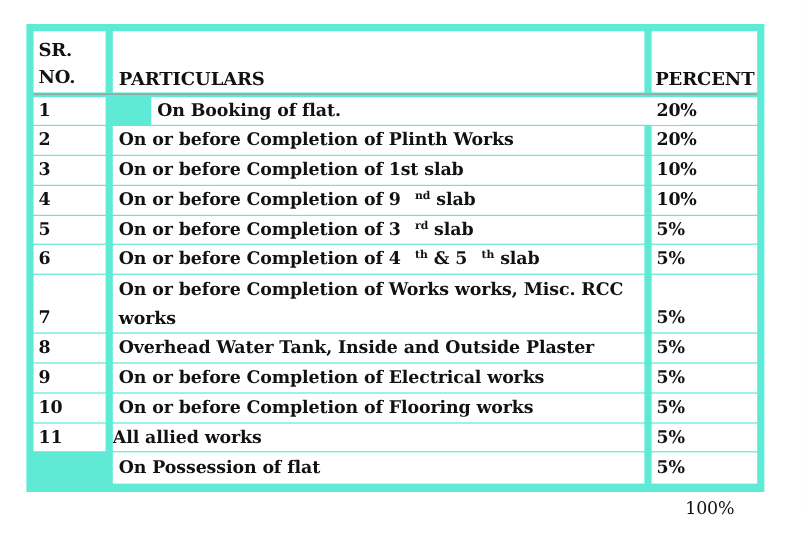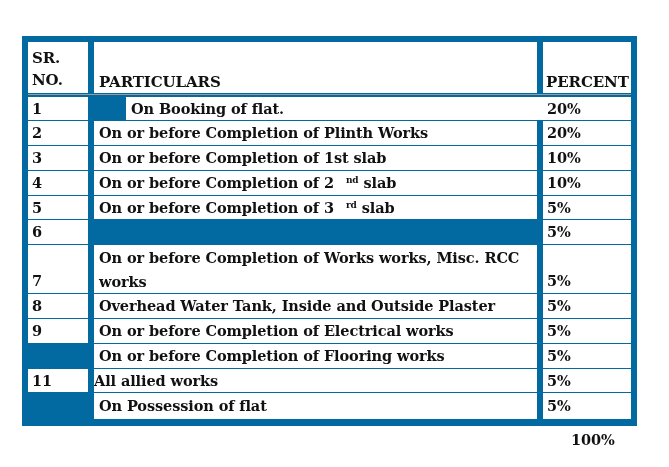--- a/index.html
+++ b/index.html
@@ -11,24 +11,24 @@
       width: 669px;
       height: 467px;
       position: relative;
       overflow: hidden;
       font-family: "DejaVu Serif", "Liberation Serif", serif;
       color: #111111;
     }
     .sheet {
       position: absolute;
       left: 22px;
-      top: 36px;
+      top: 20px;
       width: 615px;
       height: 390px;
-      background: #0369a1;
+      background: #5eead4;
       box-sizing: border-box;
     }
     
     .cell {
       position: absolute;
       background: #ffffff;
       box-sizing: border-box;
       font-weight: bold;
       font-size: 14.5px;
       line-height: 18px;
@@ -92,31 +92,34 @@
   <div class="cell c-pct valign-center" style="top:85px;height:24px;">20%</div>
 
   <div class="cell c-sr valign-center" style="top:110px;height:24px;">3</div>
   <div class="cell c-part valign-center" style="top:110px;height:24px;">
     <span>On or before Completion of 1st slab</span>
   </div>
   <div class="cell c-pct valign-center" style="top:110px;height:24px;">10%</div>
 
   <div class="cell c-sr valign-center" style="top:135px;height:24px;">4</div>
   <div class="cell c-part valign-center" style="top:135px;height:24px;">
-    <span><span>On or before Completion of 2</span><sup>nd</sup><span> slab</span></span>
+    <span><span>On or before Completion of 9</span><sup>nd</sup><span> slab</span></span>
   </div>
   <div class="cell c-pct valign-center" style="top:135px;height:24px;">10%</div>
 
   <div class="cell c-sr valign-center" style="top:160px;height:23px;">5</div>
   <div class="cell c-part valign-center" style="top:160px;height:23px;">
     <span><span>On or before Completion of 3</span><sup>rd</sup><span> slab</span></span>
   </div>
   <div class="cell c-pct valign-center" style="top:160px;height:23px;">5%</div>
 
   <div class="cell c-sr valign-center" style="top:184px;height:24px;">6</div>
+  <div class="cell c-part valign-center" style="top:184px;height:24px;">
+    <span><span>On or before Completion of 4</span><sup>th</sup><span> &amp; 5</span><sup>th</sup><span> slab</span></span>
+  </div>
   <div class="cell c-pct valign-center" style="top:184px;height:24px;">5%</div>
 
   <div class="cell c-sr valign-bottom" style="top:209px;height:48px;padding-bottom:3px;">
     <div>7</div>
   </div>
   <div class="cell c-part" style="top:209px;height:48px;padding-top:1px;line-height:24px;">
     <div>On or before Completion of Works works, Misc. RCC</div>
     <div>works</div>
   </div>
   <div class="cell c-pct valign-bottom" style="top:209px;height:48px;padding-bottom:3px;">
@@ -124,26 +127,27 @@
   </div>
 
   <div class="cell c-sr valign-center" style="top:258px;height:24px;">8</div>
   <div class="cell c-part valign-center" style="top:258px;height:24px;">Overhead Water Tank, Inside and Outside Plaster</div>
   <div class="cell c-pct valign-center" style="top:258px;height:24px;">5%</div>
 
   <div class="cell c-sr valign-center" style="top:283px;height:24px;">9</div>
   <div class="cell c-part valign-center" style="top:283px;height:24px;">On or before Completion of Electrical works</div>
   <div class="cell c-pct valign-center" style="top:283px;height:24px;">5%</div>
 
+  <div class="cell c-sr valign-center" style="top:308px;height:24px;">10</div>
   <div class="cell c-part valign-center" style="top:308px;height:24px;">On or before Completion of Flooring works</div>
   <div class="cell c-pct valign-center" style="top:308px;height:24px;">5%</div>
 
   <div class="cell c-sr valign-center" style="top:333px;height:23px;">11</div>
   <div class="cell c-part valign-center indent" style="top:333px;height:23px;padding-left:0;">All allied works</div>
   <div class="cell c-pct valign-center" style="top:333px;height:23px;">5%</div>
 
   <div class="cell c-part valign-center" style="top:357px;height:26px;">On Possession of flat</div>
   <div class="cell c-pct valign-center" style="top:357px;height:26px;">5%</div>
 
   <div class="cell c-sr valign-center" style="top:390px;height:27px;"></div>
-  <div class="cell c-pct valign-center" style="top:390px;height:27px;font-weight:bold;padding-left:28px;">100%</div>
+  <div class="cell c-pct valign-center" style="top:390px;height:27px;font-weight:normal;padding-left:28px;">100%</div>
 
 </div>
 
 </body></html>

